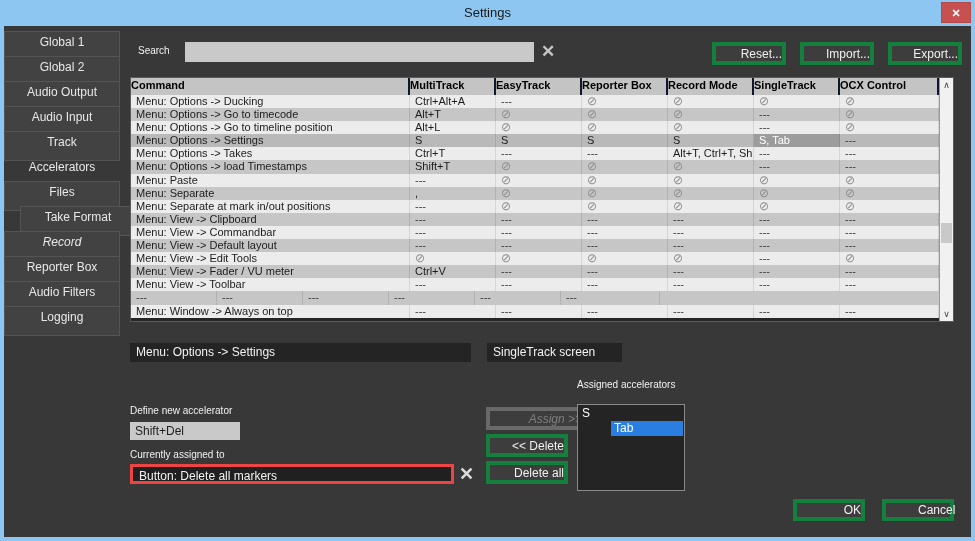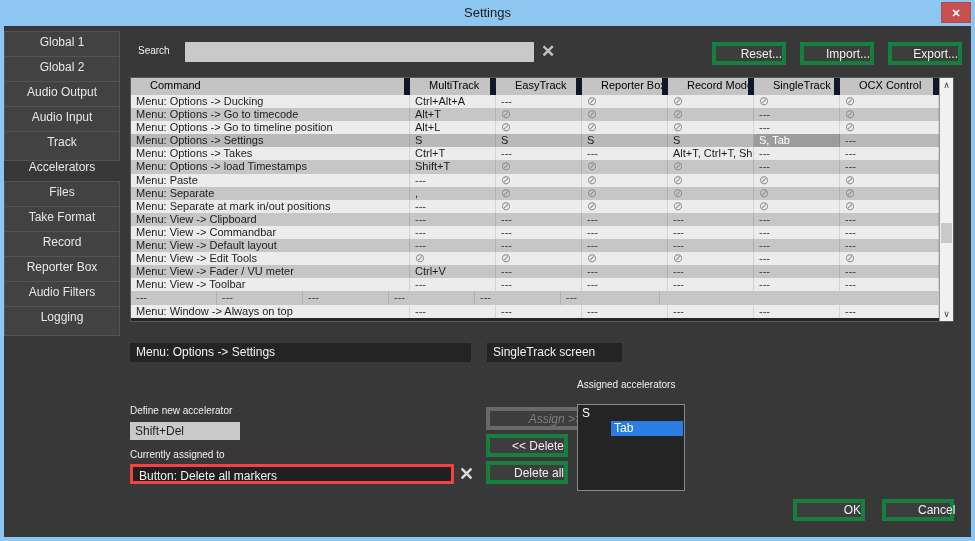--- a/index.html
+++ b/index.html
@@ -21,21 +21,21 @@
   .xicon{position:absolute;font-weight:bold;cursor:pointer;}
   .search-clear{left:537px;top:15px;font-size:17px;color:#c4c4c4;}
   .btn{position:absolute;background:#3d3d3d;border:4px solid #15803d;color:#f0f0f0;font-size:12px;text-align:right;padding:0;cursor:pointer;box-sizing:border-box;}
   .reset{left:708px;top:16px;width:74px;height:23px;}
   .import{left:796px;top:16px;width:74px;height:23px;}
   .export{left:884px;top:16px;width:74px;height:23px;}
 
   
   .table{position:absolute;left:126px;top:51px;width:824px;height:245px;background:#262626;border:1px solid #5a5a5a;box-sizing:border-box;overflow:hidden;}
   .thead{display:flex;height:17px;background:#c4c4c4;}
-  .th{box-sizing:border-box;padding:1px 19px 0;border-right:6px solid #0f172a;font-size:11px;color:#000;white-space:nowrap;overflow:hidden;}
+  .th{box-sizing:border-box;padding:1px 0 0;border-right:2px solid #0f172a;font-size:11px;color:#000;white-space:nowrap;overflow:hidden;font-weight:bold;}
   .tbody{height:226px;overflow:hidden;}
   .tr{display:flex;height:13.1px;}
   .tr.light{background:#ececec;}
   .tr.dark{background:#c6c6c6;}
   .tr.sel-row{background:#b9b9b9;}
   .td{box-sizing:border-box;padding:0 5px;border-right:1px solid rgba(0,0,0,0.10);font-size:11px;line-height:13px;color:#1c1c1c;white-space:nowrap;overflow:hidden;}
   .td.none{color:#3c3c3c;}
   .td.blocked{color:#8e8e8e;font-size:12px;line-height:12.5px;}
   .td.sel-cell{background:#9c9c9c;color:#fff;}
   .c0{width:279px;min-width:279px;}
@@ -81,22 +81,22 @@
   </div>
   <div class="body">
     <nav class="sidebar" id="sidebar">
         <div class="side-tab" style="top: 5px;">Global 1</div>
         <div class="side-tab" style="top: 30px;">Global 2</div>
         <div class="side-tab" style="top: 55px;">Audio Output</div>
         <div class="side-tab" style="top: 80px;">Audio Input</div>
         <div class="side-tab" style="top: 105px;">Track</div>
         <div class="side-tab selected" style="top: 130px;">Accelerators</div>
         <div class="side-tab" style="top: 155px;">Files</div>
-        <div class="side-tab" style="top: 180px;">Take Format</div>
-        <div class="side-tab" style="top: 205px;">Record</div>
+        <div class="side-tab" style="top: 180px; margin-left: 16px;">Take Format</div>
+        <div class="side-tab" style="top: 205px; font-style: italic;">Record</div>
         <div class="side-tab" style="top: 230px;">Reporter Box</div>
         <div class="side-tab" style="top: 255px;">Audio Filters</div>
         <div class="side-tab" style="top: 280px;">Logging</div>
       </nav>
 
     <span class="lbl search-lbl">Search</span>
     <input class="search-input" value="" style="">
     <span class="xicon search-clear">✕</span>
 
     <button class="btn reset">Reset...</button>

